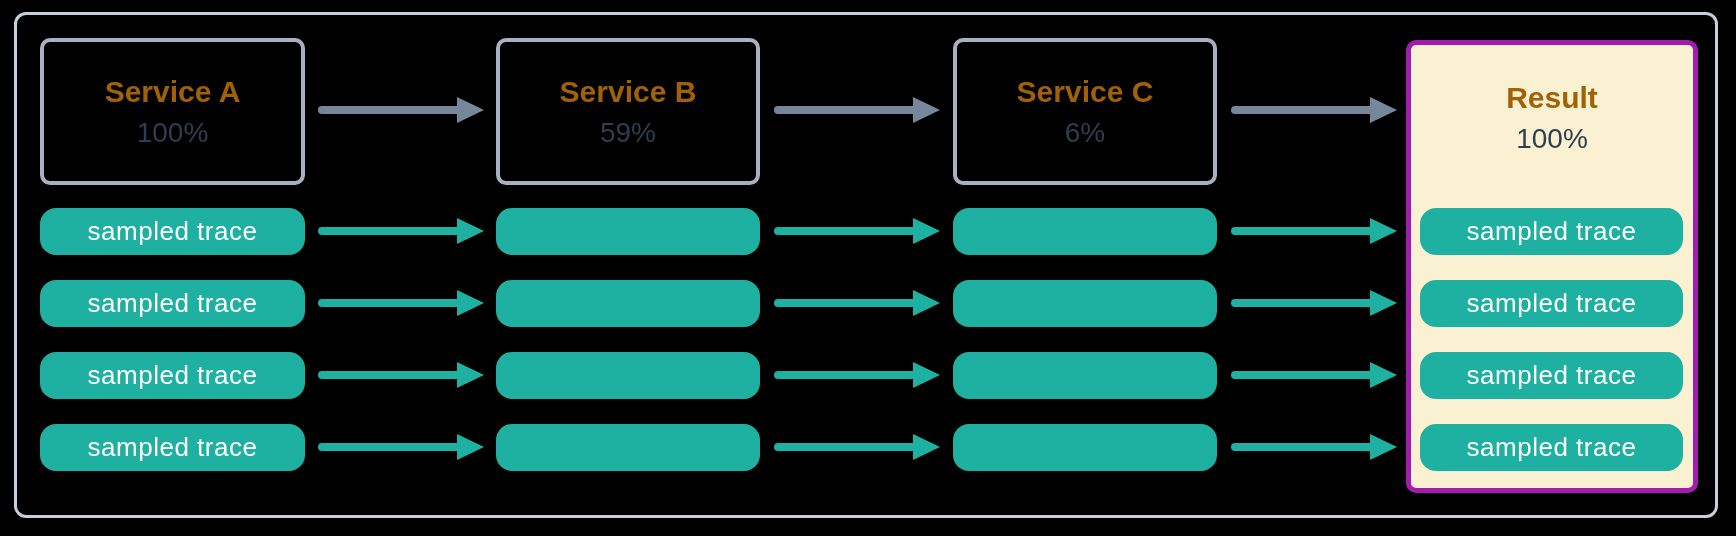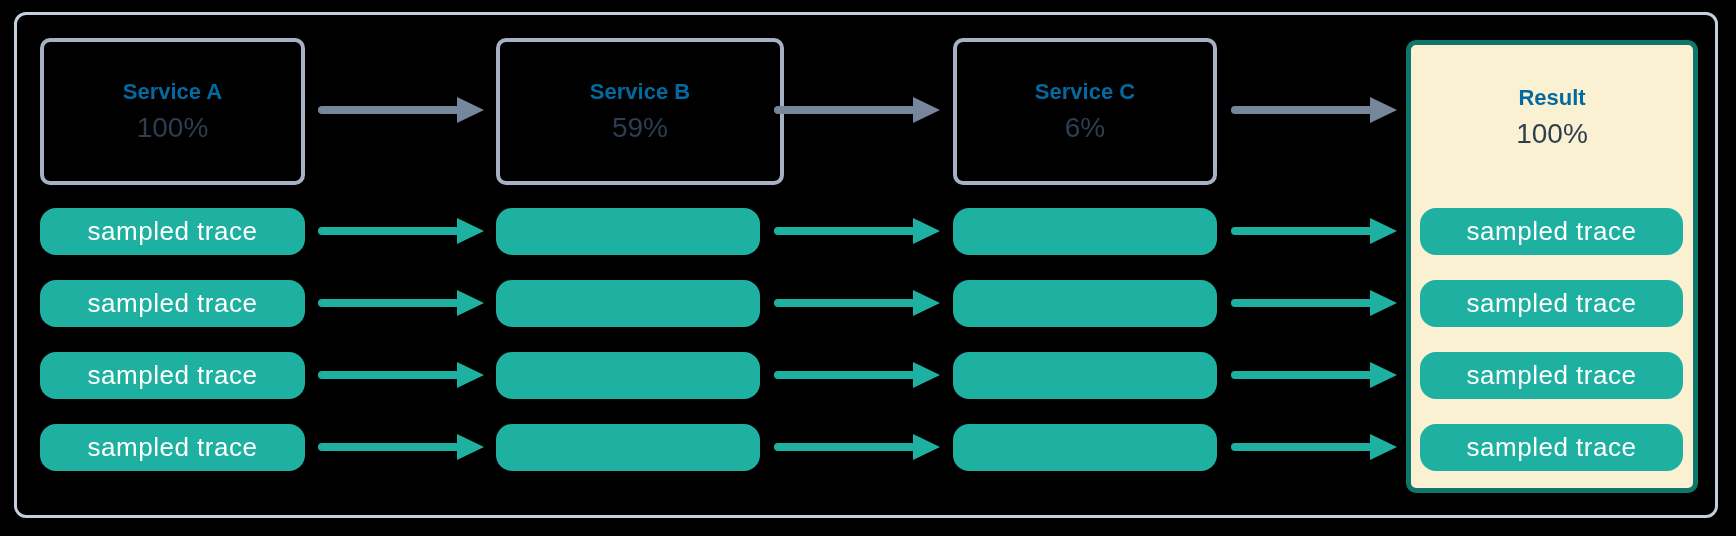--- a/index.html
+++ b/index.html
@@ -30,40 +30,40 @@
     border: 4px solid #a6b2c1;
     border-radius: 10px;
     box-sizing: border-box;
     display: flex;
     flex-direction: column;
     align-items: center;
     justify-content: center;
     gap: 6px;
   }
   .service-box.col-a { left: 40px;  width: 265px; }
-  .service-box.col-b { left: 496px; width: 288px; }
+  .service-box.col-b { left: 496px; width: 264px; }
   .service-box.col-c { left: 953px; width: 264px; align-items: center; }
   .service-title {
-    font-size: 22px;
+    font-size: 30px;
     font-weight: bold;
-    color: #0369a1;
+    color: #a16207;
     line-height: 1.2;
   }
   .service-rate {
     font-size: 28px;
     font-weight: normal;
     color: #2e3d4f;
     line-height: 1.2;
   }
   .result-box {
     position: absolute;
     left: 1406px; top: 40px;
     width: 292px; height: 453px;
     background: #faf0d2;
-    border: 5px solid #0f766e;
+    border: 5px solid #a21caf;
     border-radius: 10px;
     box-sizing: border-box;
   }
   .result-title-block {
     position: absolute;
     left: 0; top: 0;
     width: 100%; height: 145px;
     display: flex;
     flex-direction: column;
     align-items: center;

